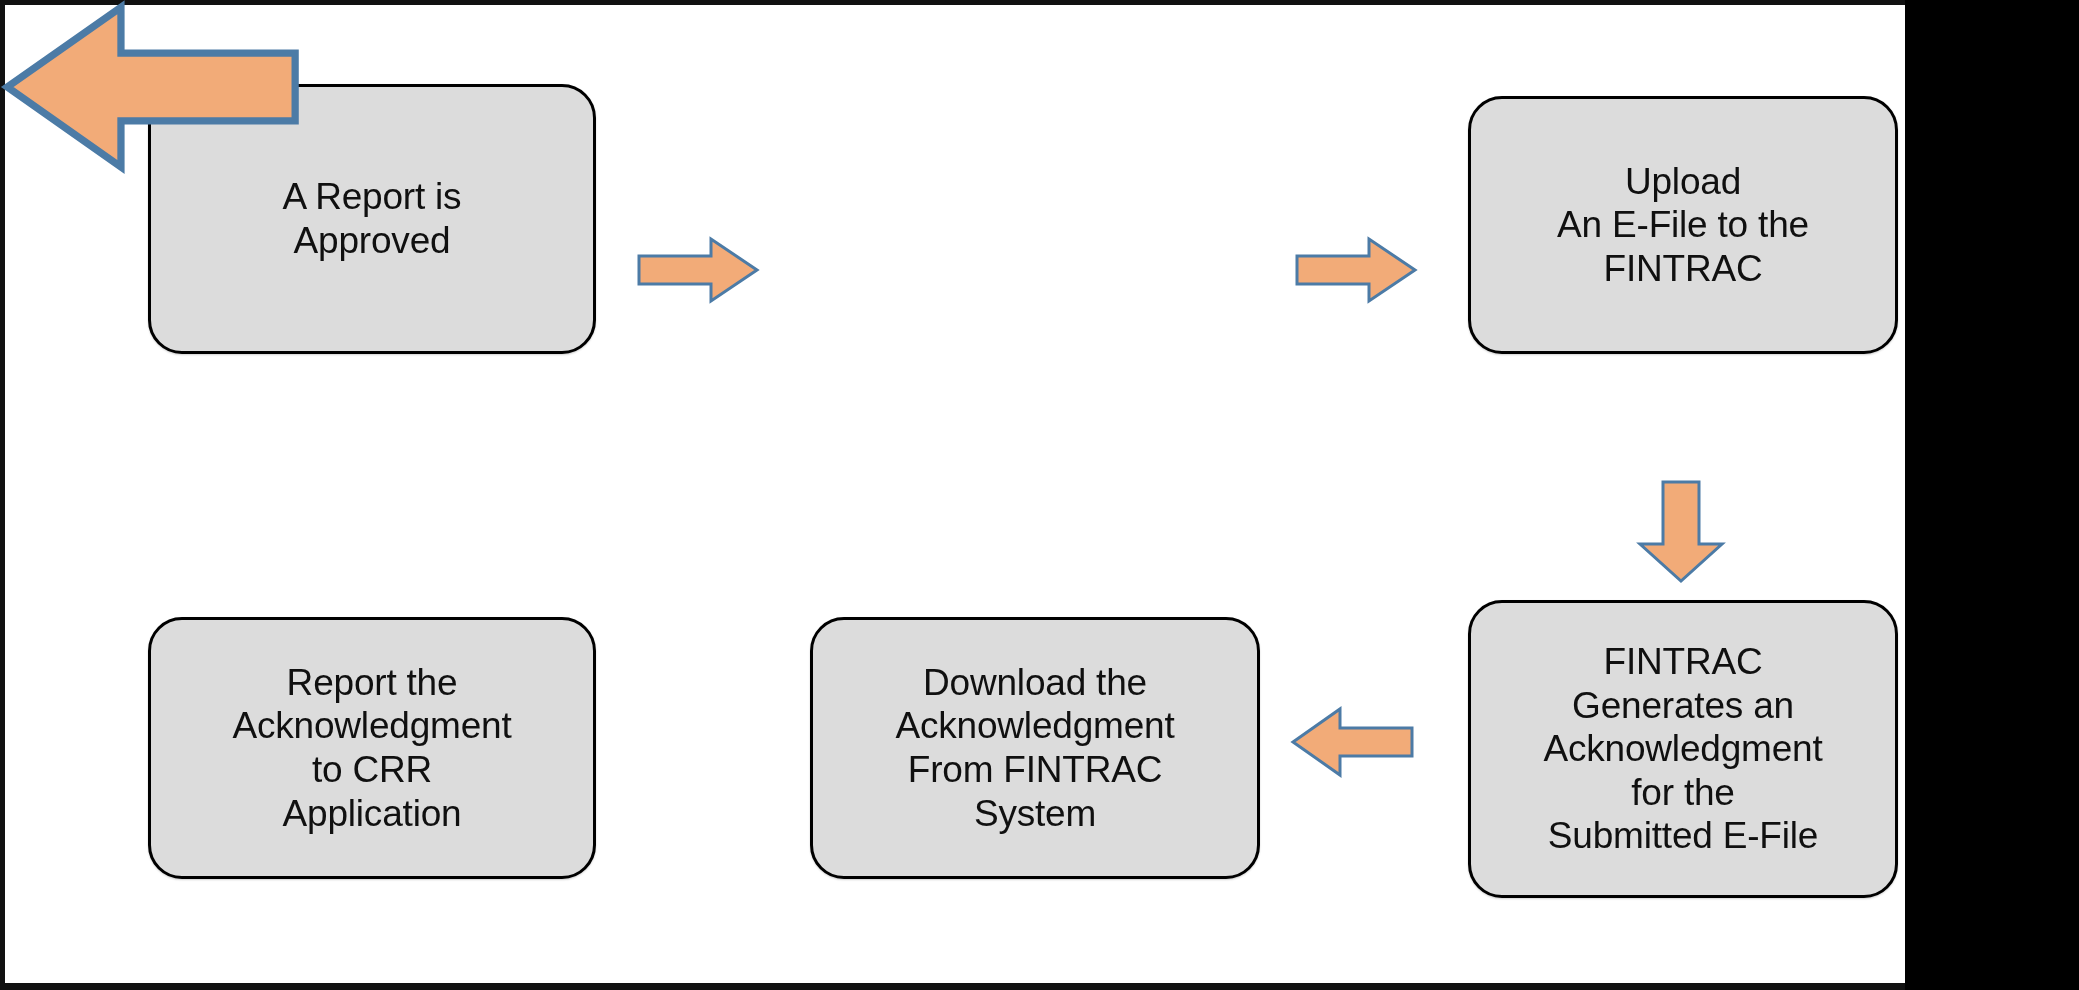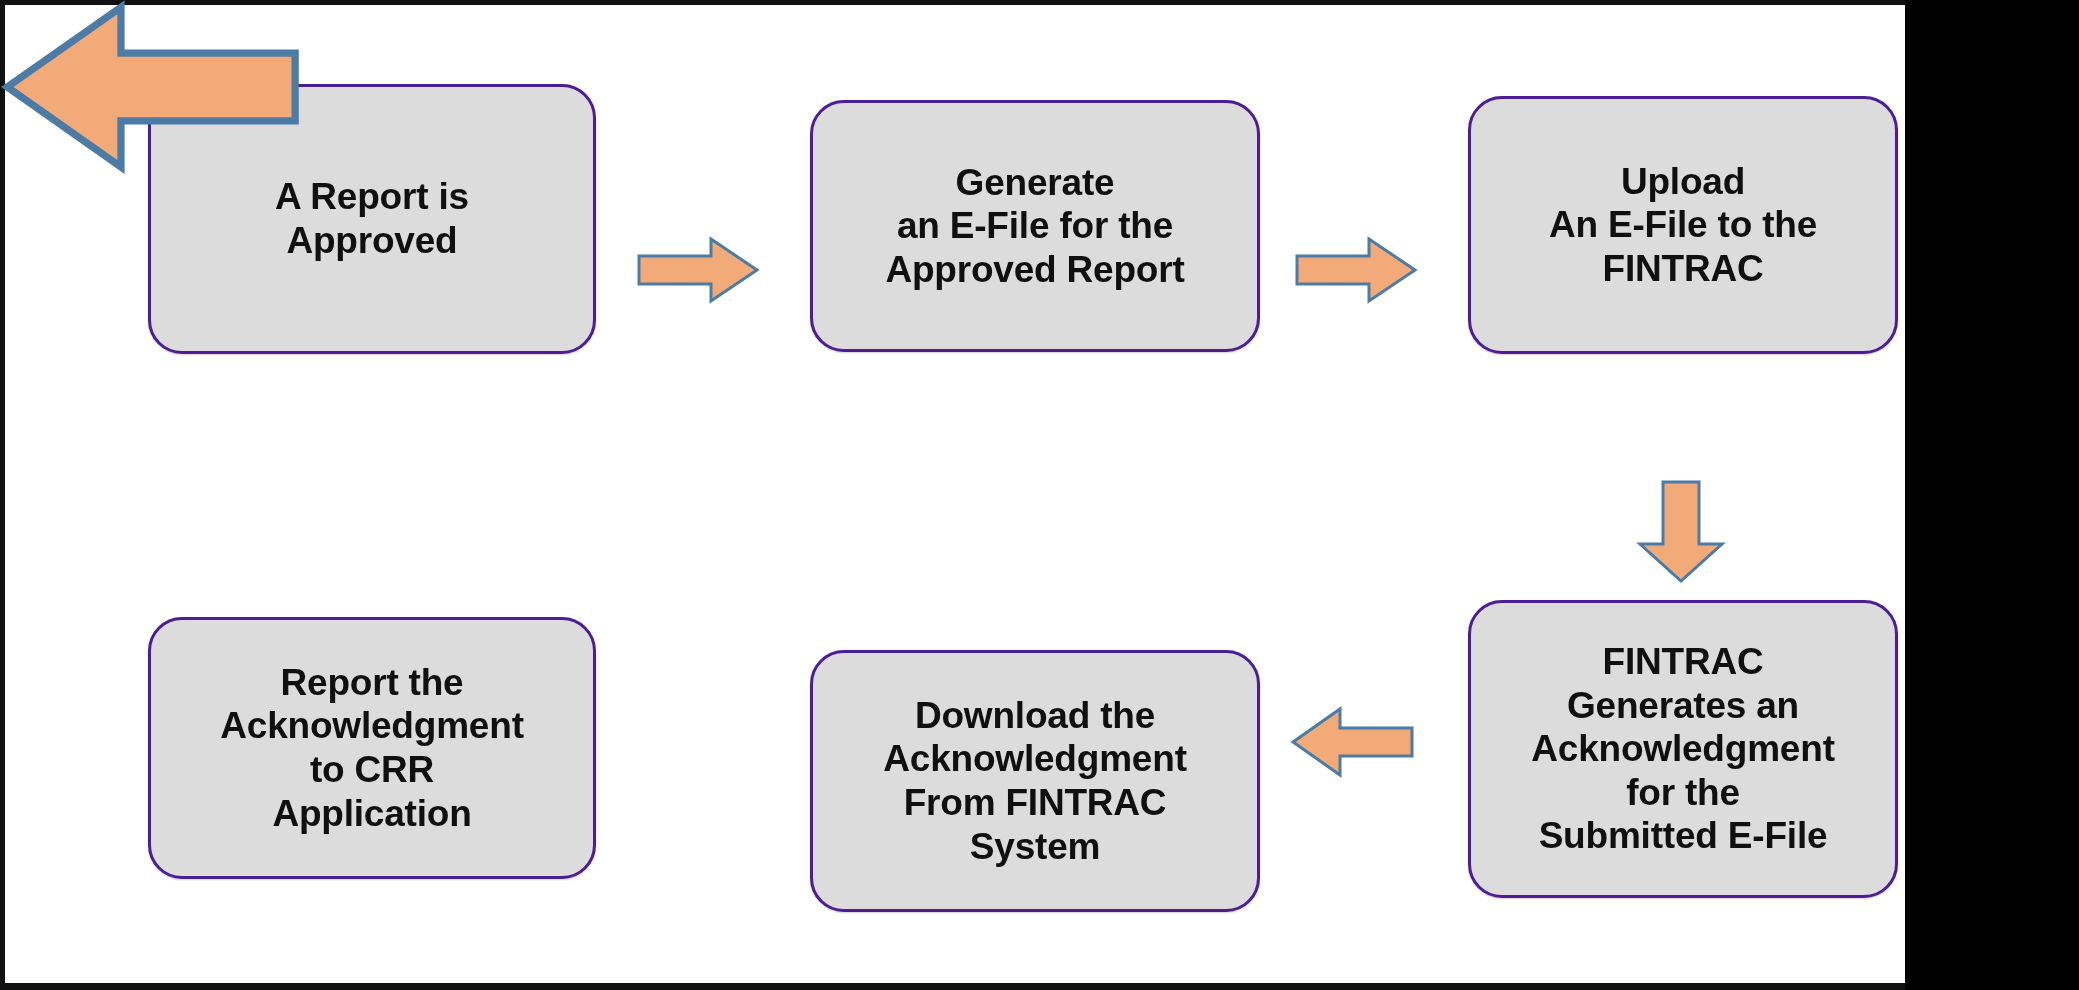--- a/index.html
+++ b/index.html
@@ -61,44 +61,44 @@
     width: 174px;
     height: 990px;
     background: #000000;
   }
 
   
   .node {
     position: absolute;
     box-sizing: border-box;
     background: #dcdcdc;
-    border: 3px solid #4c1d95;
+    border: 3px solid #000000;
     border-radius: 34px;
     display: flex;
     align-items: center;
     justify-content: center;
     text-align: center;
     color: #101010;
-    font-weight: bold;
+    font-weight: normal;
     font-size: 37px;
     line-height: 1.18;
     letter-spacing: -0.2px;
     padding: 6px 14px;
     box-shadow: 0 1px 2px rgba(0,0,0,0.18);
   }
   .node .label { white-space: pre-line; }
 
   
   #node-approved   { left: 148px;  top: 84px;  width: 448px; height: 270px; }
   #node-generate   { left: 810px;  top: 100px; width: 450px; height: 252px; }
   #node-submit     { left: 1468px; top: 96px;  width: 430px; height: 258px; }
 
   
   #node-upload     { left: 148px;  top: 617px; width: 448px; height: 262px; }
-  #node-download   { left: 810px;  top: 617px; width: 450px; height: 262px; margin-top: 33px; }
+  #node-download   { left: 810px;  top: 617px; width: 450px; height: 262px; }
   #node-fintrac    { left: 1468px; top: 600px; width: 430px; height: 298px; }
 
   
   .arrow {
     position: absolute;
   }
   .arrow svg { display: block; width: 100%; height: 100%; overflow: visible; }
 
   #arrow-1 { left: 637px;  top: 236px; width: 122px; height: 68px; }
   #arrow-2 { left: 1295px; top: 236px; width: 122px; height: 68px; }
@@ -117,25 +117,20 @@
     <div class="frame-line frame-top"></div>
     <div class="frame-line frame-left"></div>
     <div class="frame-line frame-bottom"></div>
     <div class="clipped-glyph"></div>
 
     <div class="node" id="node-approved">
       <span class="label">A Report is
 Approved</span>
     </div>
 
-    <div class="node" id="node-generate">
-      <span class="label">Generate
-an E-File for the
-Approved Report</span>
-    </div>
 
     <div class="node" id="node-submit">
       <span class="label">Upload
 An E-File to the
 FINTRAC</span>
     </div>
 
     <div class="node" id="node-upload">
       <span class="label">Report the
 Acknowledgment

